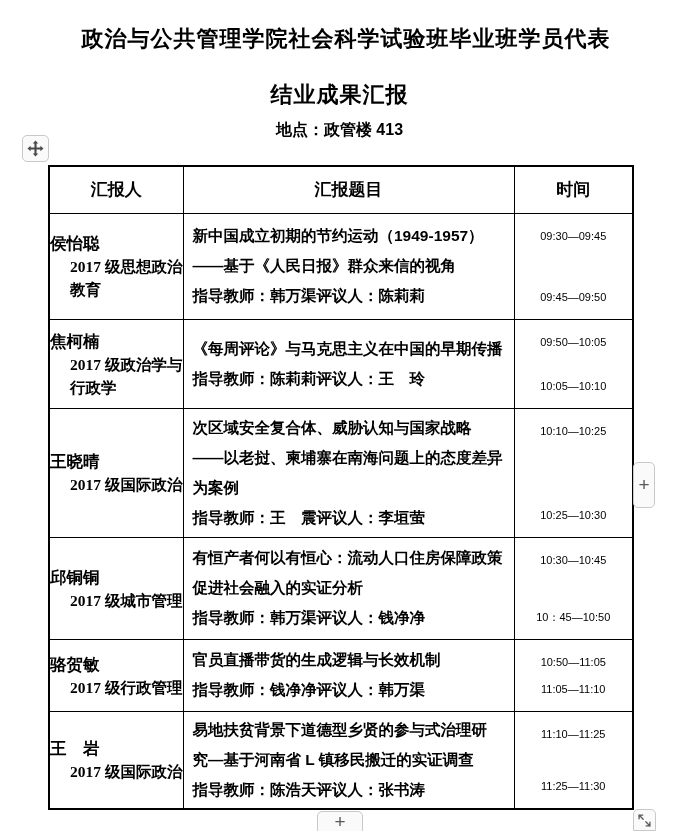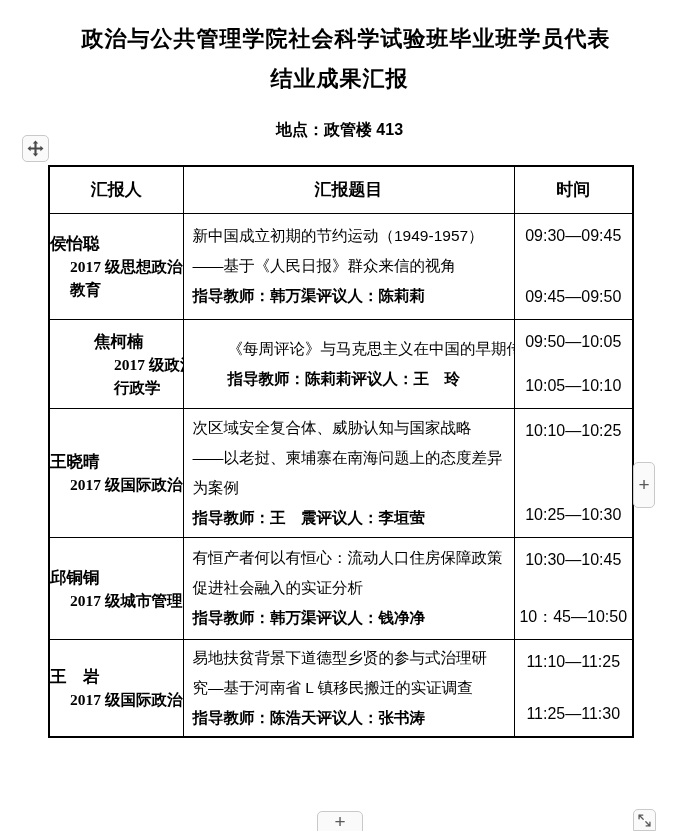--- a/index.html
+++ b/index.html
@@ -9,56 +9,56 @@
     background: #ffffff;
     font-family: "Liberation Sans", "DejaVu Sans", sans-serif;
     color: #000000;
   }
   .title {
     position: absolute; left: 0; width: 679px;
     text-align: center; font-size: 22px; font-weight: 700;
     letter-spacing: 1px; white-space: pre;
   }
   #title1 { top: 24px; padding-left: 13px; }
-  #title2 { top: 64px; }
+  #title2 { top: 80px; }
   .meta {
     position: absolute; top: 120px; left: 0; width: 679px;
     display: flex; justify-content: center; gap: 55px;
     font-size: 16px; font-weight: 700;
   }
   
   table {
     position: absolute; left: 48px; top: 165px;
     border-collapse: collapse; table-layout: fixed;
     width: 584px;
   }
   td, th { border: 1.6px solid #000; overflow: hidden; }
   table { border: 2px solid #000; }
   th {
     font-size: 17px; font-weight: 700; text-align: center;
     height: 47px; vertical-align: middle; margin-top: 15px;
   }
   tr.h1 td { height: 106px; }
-  tr.h2 td { height: 89px; padding-left: 44px; }
+  tr.h2 td { height: 89px; }
   tr.h3 td { height: 129px; }
   tr.h4 td { height: 102px; }
   tr.h5 td { height: 72px; }
   tr.h6 td { height: 98px; }
   .name-cell { vertical-align: middle; }
   .rep-name { font-size: 16.5px; font-weight: 700; line-height: 24px; white-space: pre; }
   .rep-class {
     font-family: "Liberation Serif", "DejaVu Serif", serif;
     font-size: 15.5px; font-weight: 700; line-height: 23px; white-space: pre; margin-left: 20px;
   }
   .topic-cell { vertical-align: middle; padding-left: 9px; padding-right: 2px; }
-  .topic-text { font-size: 15.5px; font-weight: 400; line-height: 30px; white-space: pre; }
+  .topic-text { font-size: 15.5px; font-weight: 700; line-height: 30px; white-space: pre; }
   .advisor-line { font-size: 15.5px; font-weight: 700; line-height: 30px; white-space: pre; }
   .advisor-line .reviewer { }
   .time-cell { position: relative; text-align: center; }
-  .time { position: absolute; left: 0; right: 0; font-size: 16px; line-height: 20px; white-space: pre; }
+  .time { position: absolute; left: 0; right: 0; font-size: 11px; line-height: 20px; white-space: pre; }
   .time.t1 { top: 12px; }
   .time.t2 { bottom: 12px; }
   
   .ctrl {
     position: absolute; display: flex; align-items: center; justify-content: center;
     background: #fafafa; border: 1px solid #c9c9c9; border-radius: 5px;
     color: #595959; cursor: pointer; padding: 0;
   }
   #move-handle  { left: 22px;  top: 135px; width: 27px; height: 27px; }
   #add-col-btn  { left: 633px; top: 462px; width: 22px; height: 46px; font-size: 19px; font-weight: 400; }
@@ -155,20 +155,34 @@
       <div class="topic-text">有恒产者何以有恒心：流动人口住房保障政策
 促进社会融入的实证分析</div>
       <div class="advisor-line"><span>指导教师：韩万渠</span><span class="reviewer">评议人：钱净净</span></div>
     </td>
     <td class="time-cell">
       <div class="time t1">10:30—10:45</div>
       <div class="time t2">10：45—10:50</div>
     </td>
   </tr>
 
+  <tr class="h5">
+    <td class="name-cell">
+      <div class="rep-name">骆贺敏</div>
+      <div class="rep-class">2017 级行政管理</div>
+    </td>
+    <td class="topic-cell">
+      <div class="topic-text">官员直播带货的生成逻辑与长效机制</div>
+      <div class="advisor-line"><span>指导教师：钱净净</span><span class="reviewer">评议人：韩万渠</span></div>
+    </td>
+    <td class="time-cell">
+      <div class="time t1">10:50—11:05</div>
+      <div class="time t2">11:05—11:10</div>
+    </td>
+  </tr>
 
   <tr class="h6">
     <td class="name-cell">
       <div class="rep-name">王　岩</div>
       <div class="rep-class">2017 级国际政治</div>
     </td>
     <td class="topic-cell">
       <div class="topic-text">易地扶贫背景下道德型乡贤的参与式治理研
 究—基于河南省 L 镇移民搬迁的实证调查</div>
       <div class="advisor-line"><span>指导教师：陈浩天</span><span class="reviewer">评议人：张书涛</span></div>

